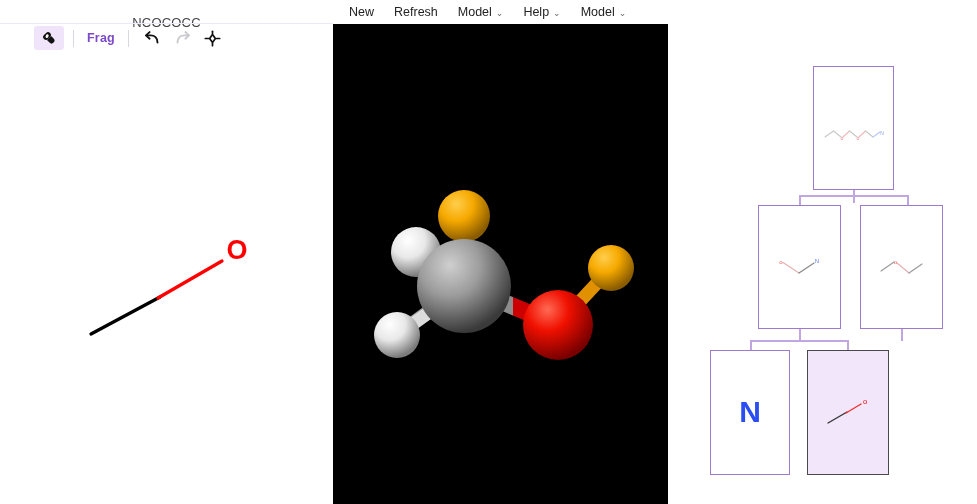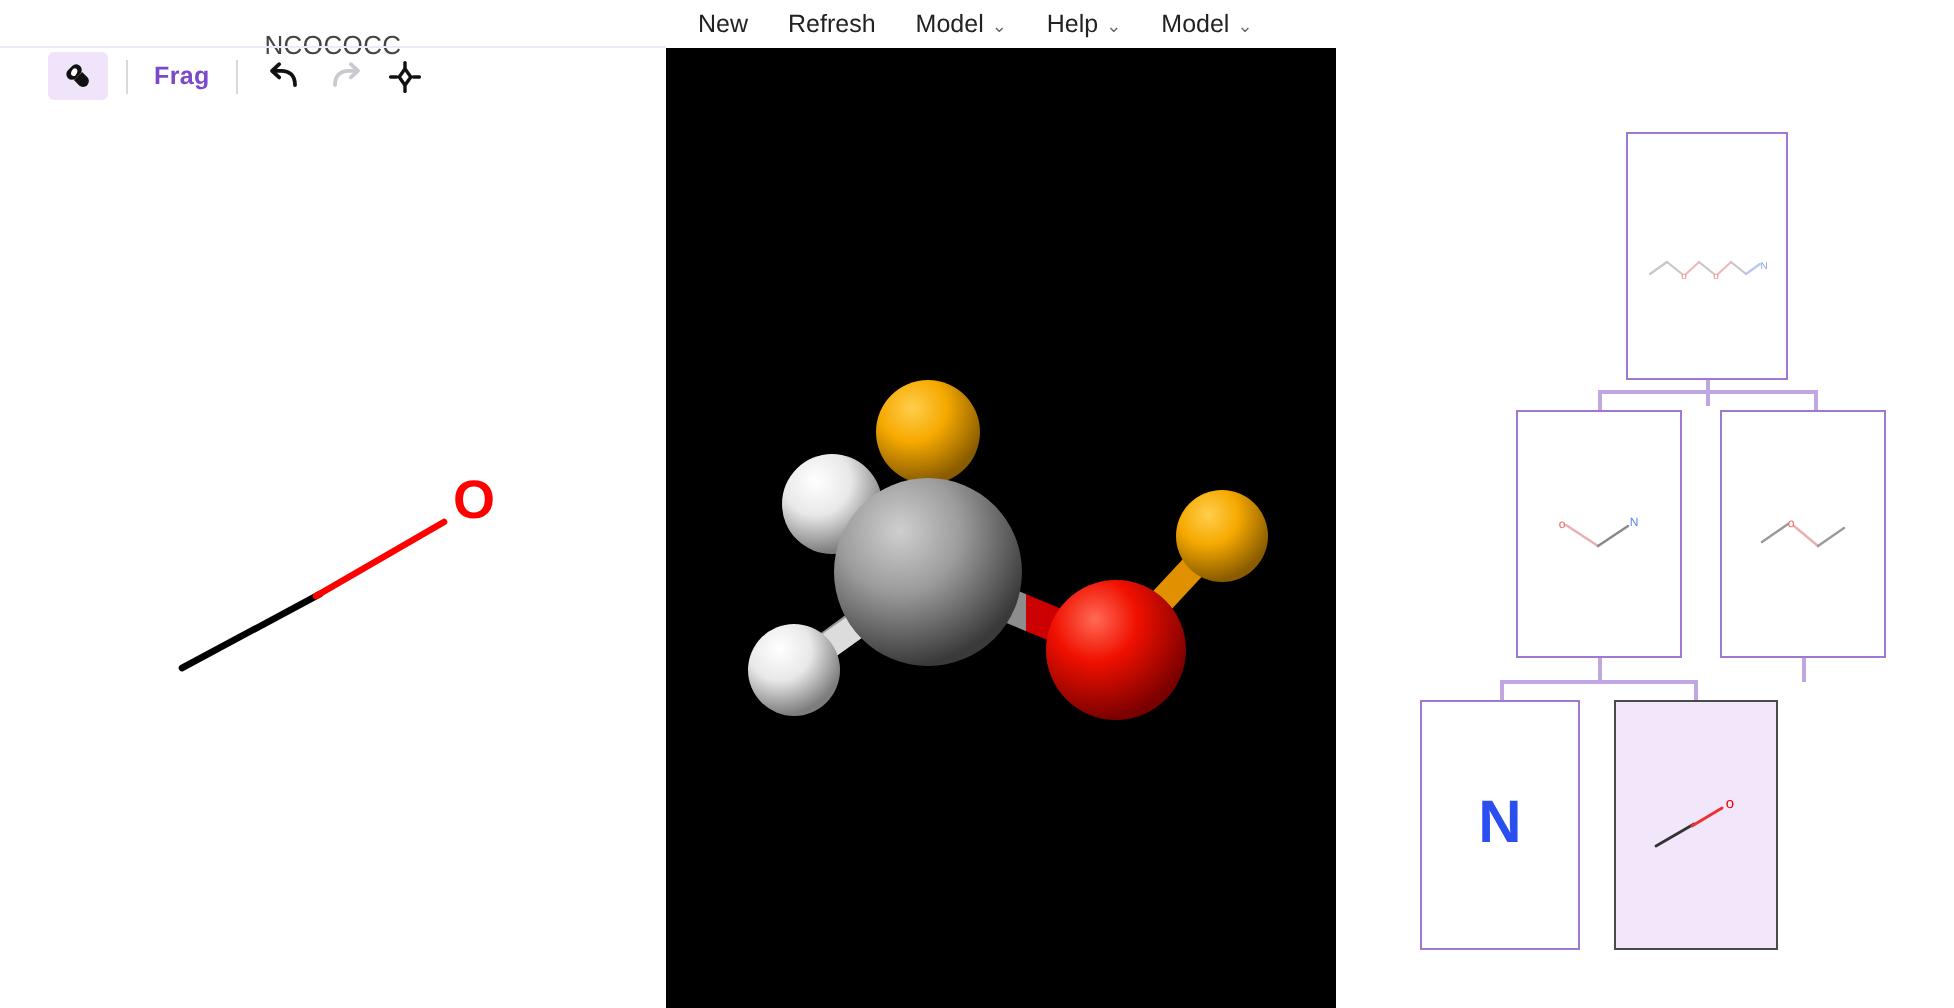--- a/index.html
+++ b/index.html
@@ -71,21 +71,21 @@
   }
 
   
   #toolbar {
     position: absolute;
     left: 0; top: 24px;
     width: 333px;
     height: 28px;
     display: flex;
     align-items: center;
-    padding-left: 24px;
+    padding-left: 34px;
     box-sizing: border-box;
     gap: 0px;
   }
   .tool-btn {
     width: 30px; height: 24px;
     display: flex;
     align-items: center;
     justify-content: center;
     border-radius: 3px;
     cursor: default;

